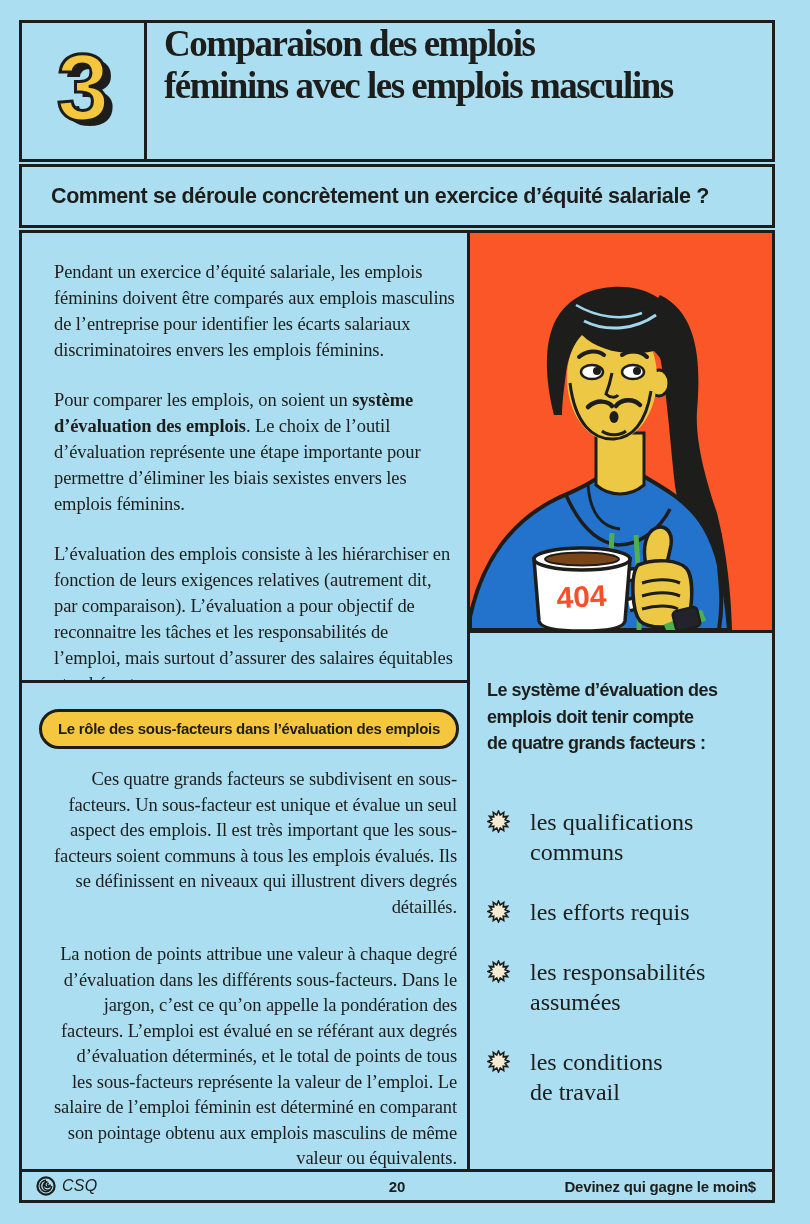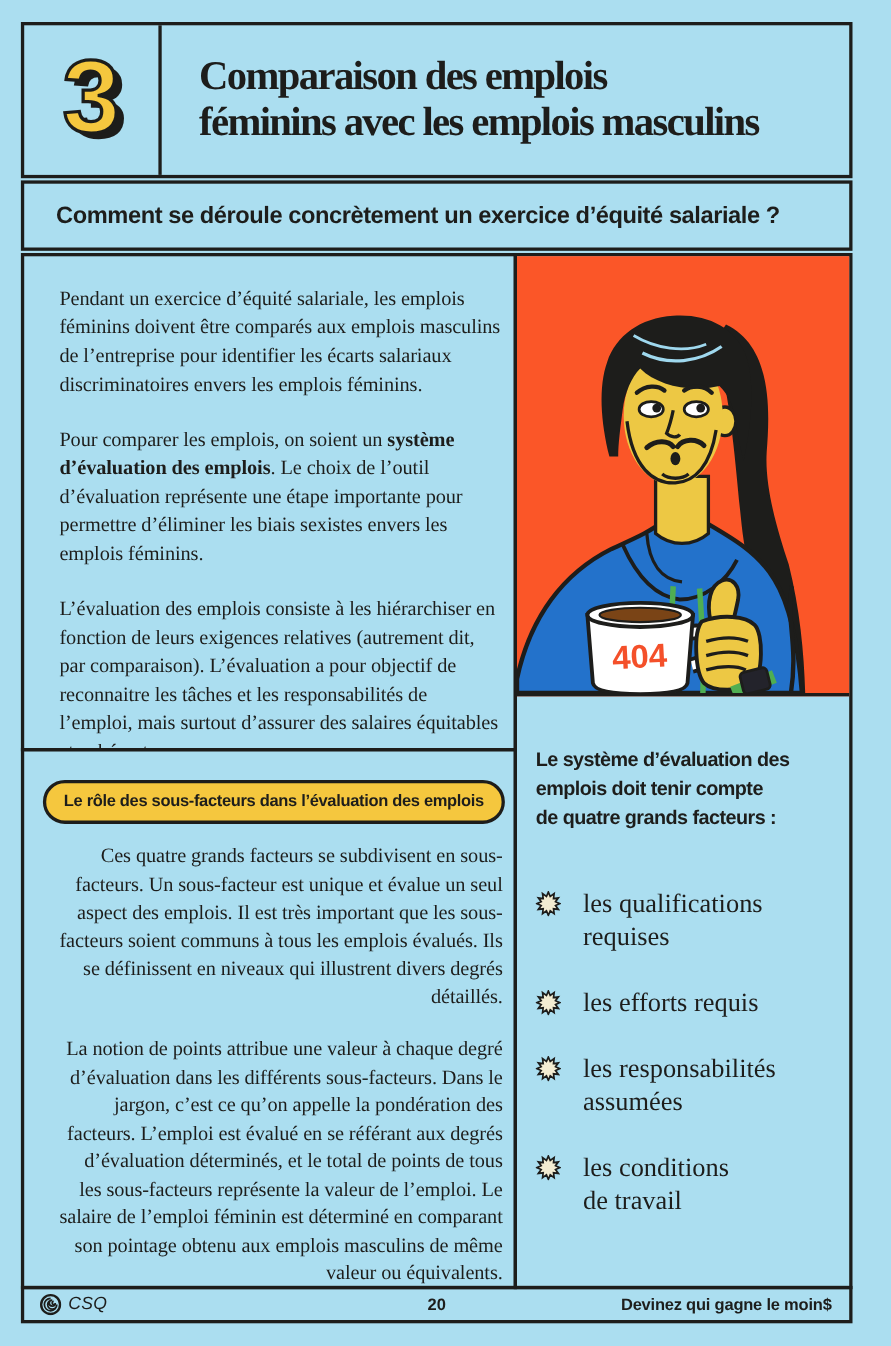--- a/index.html
+++ b/index.html
@@ -10,21 +10,21 @@
   html,body{width:810px; background:var(--bg);}
   .page{position:relative; width:810px; height:1224px; background:var(--bg);
         font-family:"Liberation Serif","DejaVu Serif",serif; color:var(--ink);}
   .box{position:absolute; border:3px solid var(--ink);}
 
   
   .header-box{left:19px; top:20px; width:756px; height:142px; display:flex;}
   .number-cell{width:125px; border-right:3px solid var(--ink); display:flex; align-items:center; justify-content:center;}
   .big-num{font-family:"Liberation Sans","DejaVu Sans",sans-serif; font-weight:900; font-size:94px; line-height:1;
            color:var(--yellow); -webkit-text-stroke:3px var(--ink); text-shadow:7px 5px 0 var(--ink); padding-bottom:6px;}
-  .title-cell{flex:1; display:flex; align-items:center; padding-left:34px;}
+  .title-cell{flex:1; display:flex; align-items:flex-start; padding-left:17px;}
   .page-title{font-weight:bold; font-size:37px; line-height:1.13; letter-spacing:-1.5px; white-space:pre-line;}
 
   
   .question-bar{left:19px; top:164px; width:756px; height:64px; display:flex; align-items:center; padding-left:29px;}
   .question-text{font-family:"Liberation Sans","DejaVu Sans",sans-serif; font-weight:bold; font-size:21.5px;
                  letter-spacing:-0.4px; white-space:nowrap;}
 
   
   .left-upper{left:19px; top:230px; width:451px; height:453px; padding:26px 10px 0 32px; overflow:hidden;}
   .left-lower{left:19px; top:680px; width:451px; height:492px; padding:24px 10px 0 17px; overflow:hidden;text-align:right;}
@@ -142,21 +142,21 @@
     <div class="factors">
       <h2 class="factors-heading">Le système d’évaluation des
 emplois doit tenir compte
 de quatre grands facteurs :</h2>
       <ul class="factor-list">
         <li class="factor-item">
           <svg class="star" viewBox="0 0 24 24">
               <polygon points="12,1 13.8,5.2 17.5,2.5 16.9,7.1 21.5,6.5 18.8,10.2 23,12 18.8,13.8 21.5,17.5 16.9,16.9 17.5,21.5 13.8,18.8 12,23 10.2,18.8 6.5,21.5 7.1,16.9 2.5,17.5 5.2,13.8 1,12 5.2,10.2 2.5,6.5 7.1,7.1 6.5,2.5 10.2,5.2" fill="#f3ecd2" stroke="#1d1d1b" stroke-width="1.6"></polygon>
             </svg>
           <span>les qualifications
-requises</span>
+communs</span>
         </li>
         <li class="factor-item">
           <svg class="star" viewBox="0 0 24 24">
               <polygon points="12,1 13.8,5.2 17.5,2.5 16.9,7.1 21.5,6.5 18.8,10.2 23,12 18.8,13.8 21.5,17.5 16.9,16.9 17.5,21.5 13.8,18.8 12,23 10.2,18.8 6.5,21.5 7.1,16.9 2.5,17.5 5.2,13.8 1,12 5.2,10.2 2.5,6.5 7.1,7.1 6.5,2.5 10.2,5.2" fill="#f3ecd2" stroke="#1d1d1b" stroke-width="1.6"></polygon>
             </svg>
           <span>les efforts requis</span>
         </li>
         <li class="factor-item">
           <svg class="star" viewBox="0 0 24 24">
               <polygon points="12,1 13.8,5.2 17.5,2.5 16.9,7.1 21.5,6.5 18.8,10.2 23,12 18.8,13.8 21.5,17.5 16.9,16.9 17.5,21.5 13.8,18.8 12,23 10.2,18.8 6.5,21.5 7.1,16.9 2.5,17.5 5.2,13.8 1,12 5.2,10.2 2.5,6.5 7.1,7.1 6.5,2.5 10.2,5.2" fill="#f3ecd2" stroke="#1d1d1b" stroke-width="1.6"></polygon>

